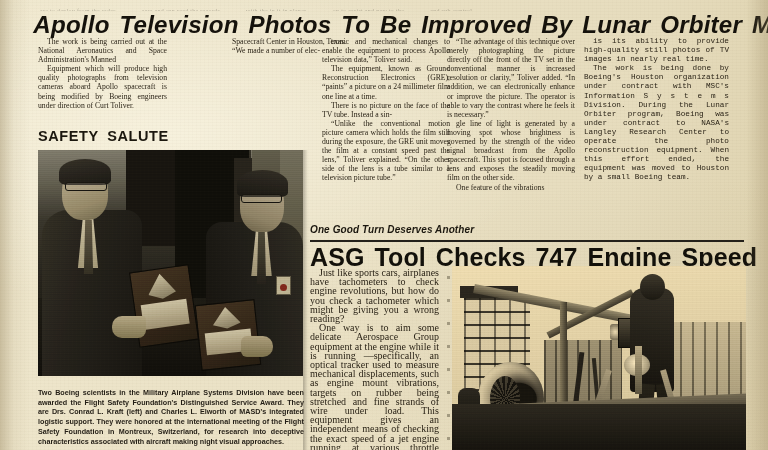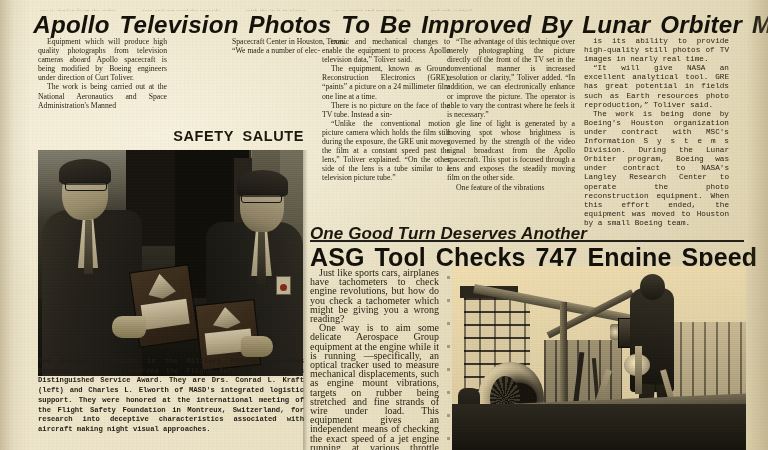--- a/index.html
+++ b/index.html
@@ -94,21 +94,21 @@
 
   #col1 { left: 38px;  top: 37px; width: 129px; }
   #col2 { left: 176px; top: 37px; width: 128px; margin-left: 47px; }
   #col3 { left: 310px; top: 37px; width: 128px; margin-left: 12px; }
   #col4 { left: 447px; top: 37px; width: 128px; }
   #col5 { left: 584px; top: 37px; width: 145px; font-family: Liberation Mono, monospace; }
 
   
   .safety-salute {
     position: absolute; left: 38px; top: 128px; width: 266px;
-    text-align: right;
+    text-align: left;
     font-family: "Liberation Sans", sans-serif;
     font-weight: bold;
     font-size: 14.5px;
     letter-spacing: .6px;
     word-spacing: 4px;
     color: #1a160e;
   }
 
   
   .photo-award {
@@ -232,35 +232,35 @@
     mix-blend-mode: overlay;
   }
   .photo-tone {
     position:absolute; inset:0; pointer-events:none;
     background: rgba(120,104,62,.12);
     mix-blend-mode: multiply;
   }
 
   
   .caption-award {
-    position: absolute; left: 38px; top: 357px; width: 266px;
-    font-family: Liberation Mono, monospace;
+    position: absolute; left: 38px; top: 388px; width: 266px;
+    font-family: Liberation Sans, sans-serif;
     font-weight: bold;
     font-size: 7.2px;
     line-height: 9.7px;
     text-align: justify;
     color: #221d15;
   }
 
   
   .kicker {
     position: absolute; left: 310px; top: 224px; width: 432px;
     font-family: "Liberation Sans", sans-serif;
     font-weight: bold; font-style: italic;
-    font-size: 17px;
+    font-size: 10px;
     letter-spacing: .1px;
     color: #1b170f;
   }
   .kicker-rule {
     position: absolute; left: 310px; top: 240px; width: 434px; height: 1.6px;
     background: #23201a;
   }
   .headline-second {
     position: absolute; left: 310px; top: 243px; width: 436px;
     text-align: center;
@@ -452,22 +452,22 @@
     <span>are to deploy from the radar</span>
     <span>care and can read the records</span>
     <span>with the in it in planes</span>
     <span>on to assist and new to the</span>
     <span>and sub-control</span>
   </div>
 
   <div class="headline-main">Apollo Television Photos To Be Improved By Lunar Orbiter Methods, Equipment</div>
 
   <div class="col" id="col1">
+    <p>The work is being carried out at the National Aeronautics and Space Administration's Manned</p>
     <p>Equipment which will produce high quality photographs from television cameras aboard Apollo spacecraft is being modified by Boeing engineers under direction of Curt Toliver.</p>
-    <p>The work is being carried out at the National Aeronautics and Space Administration's Manned</p>
   </div>
 
   <div class="col" id="col2">
     <p>Spacecraft Center in Houston, Texas.</p>
     <p>“We made a number of elec-</p>
   </div>
 
   <div class="col" id="col3">
     <p>tronic and mechanical changes to enable the equipment to process Apollo television data,” Toliver said.</p>
     <p>The equipment, known as Ground Reconstruction Electronics (GRE), “paints” a picture on a 24 millimeter film one line at a time.</p>
@@ -476,21 +476,20 @@
   </div>
 
   <div class="col" id="col4">
     <p>“The advantage of this technique over merely photographing the picture directly off the front of the TV set in the conventional manner is increased resolution or clarity,” Toliver added. “In addition, we can electronically enhance or improve the picture. The operator is able to vary the contrast where he feels it is necessary.”</p>
     <p>gle line of light is generated by a moving spot whose brightness is governed by the strength of the video signal broadcast from the Apollo spacecraft. This spot is focused through a lens and exposes the steadily moving film on the other side.</p>
     <p>One feature of the vibrations</p>
   </div>
 
   <div class="col" id="col5">
     <p>is its ability to provide high-quality still photos of TV images in nearly real time.</p>
-    <p>“It will give NASA an excellent analytical tool. GRE has great potential in fields such as Earth resources photo reproduction,” Toliver said.</p>
     <p>The work is being done by Boeing's Houston organization under contract with MSC's Information S y s t e m s Division. During the Lunar Orbiter program, Boeing was under contract to NASA's Langley Research Center to operate the photo reconstruction equipment. When this effort ended, the equipment was moved to Houston by a small Boeing team.</p>
   </div>
 
   <div class="safety-salute">SAFETY SALUTE</div>
 
   <div class="photo-award">
     <div class="pa-bg"></div>
     <div class="pa-b5"></div>
     <div class="pa-wall"></div>
     <div class="pa-b1"></div>

